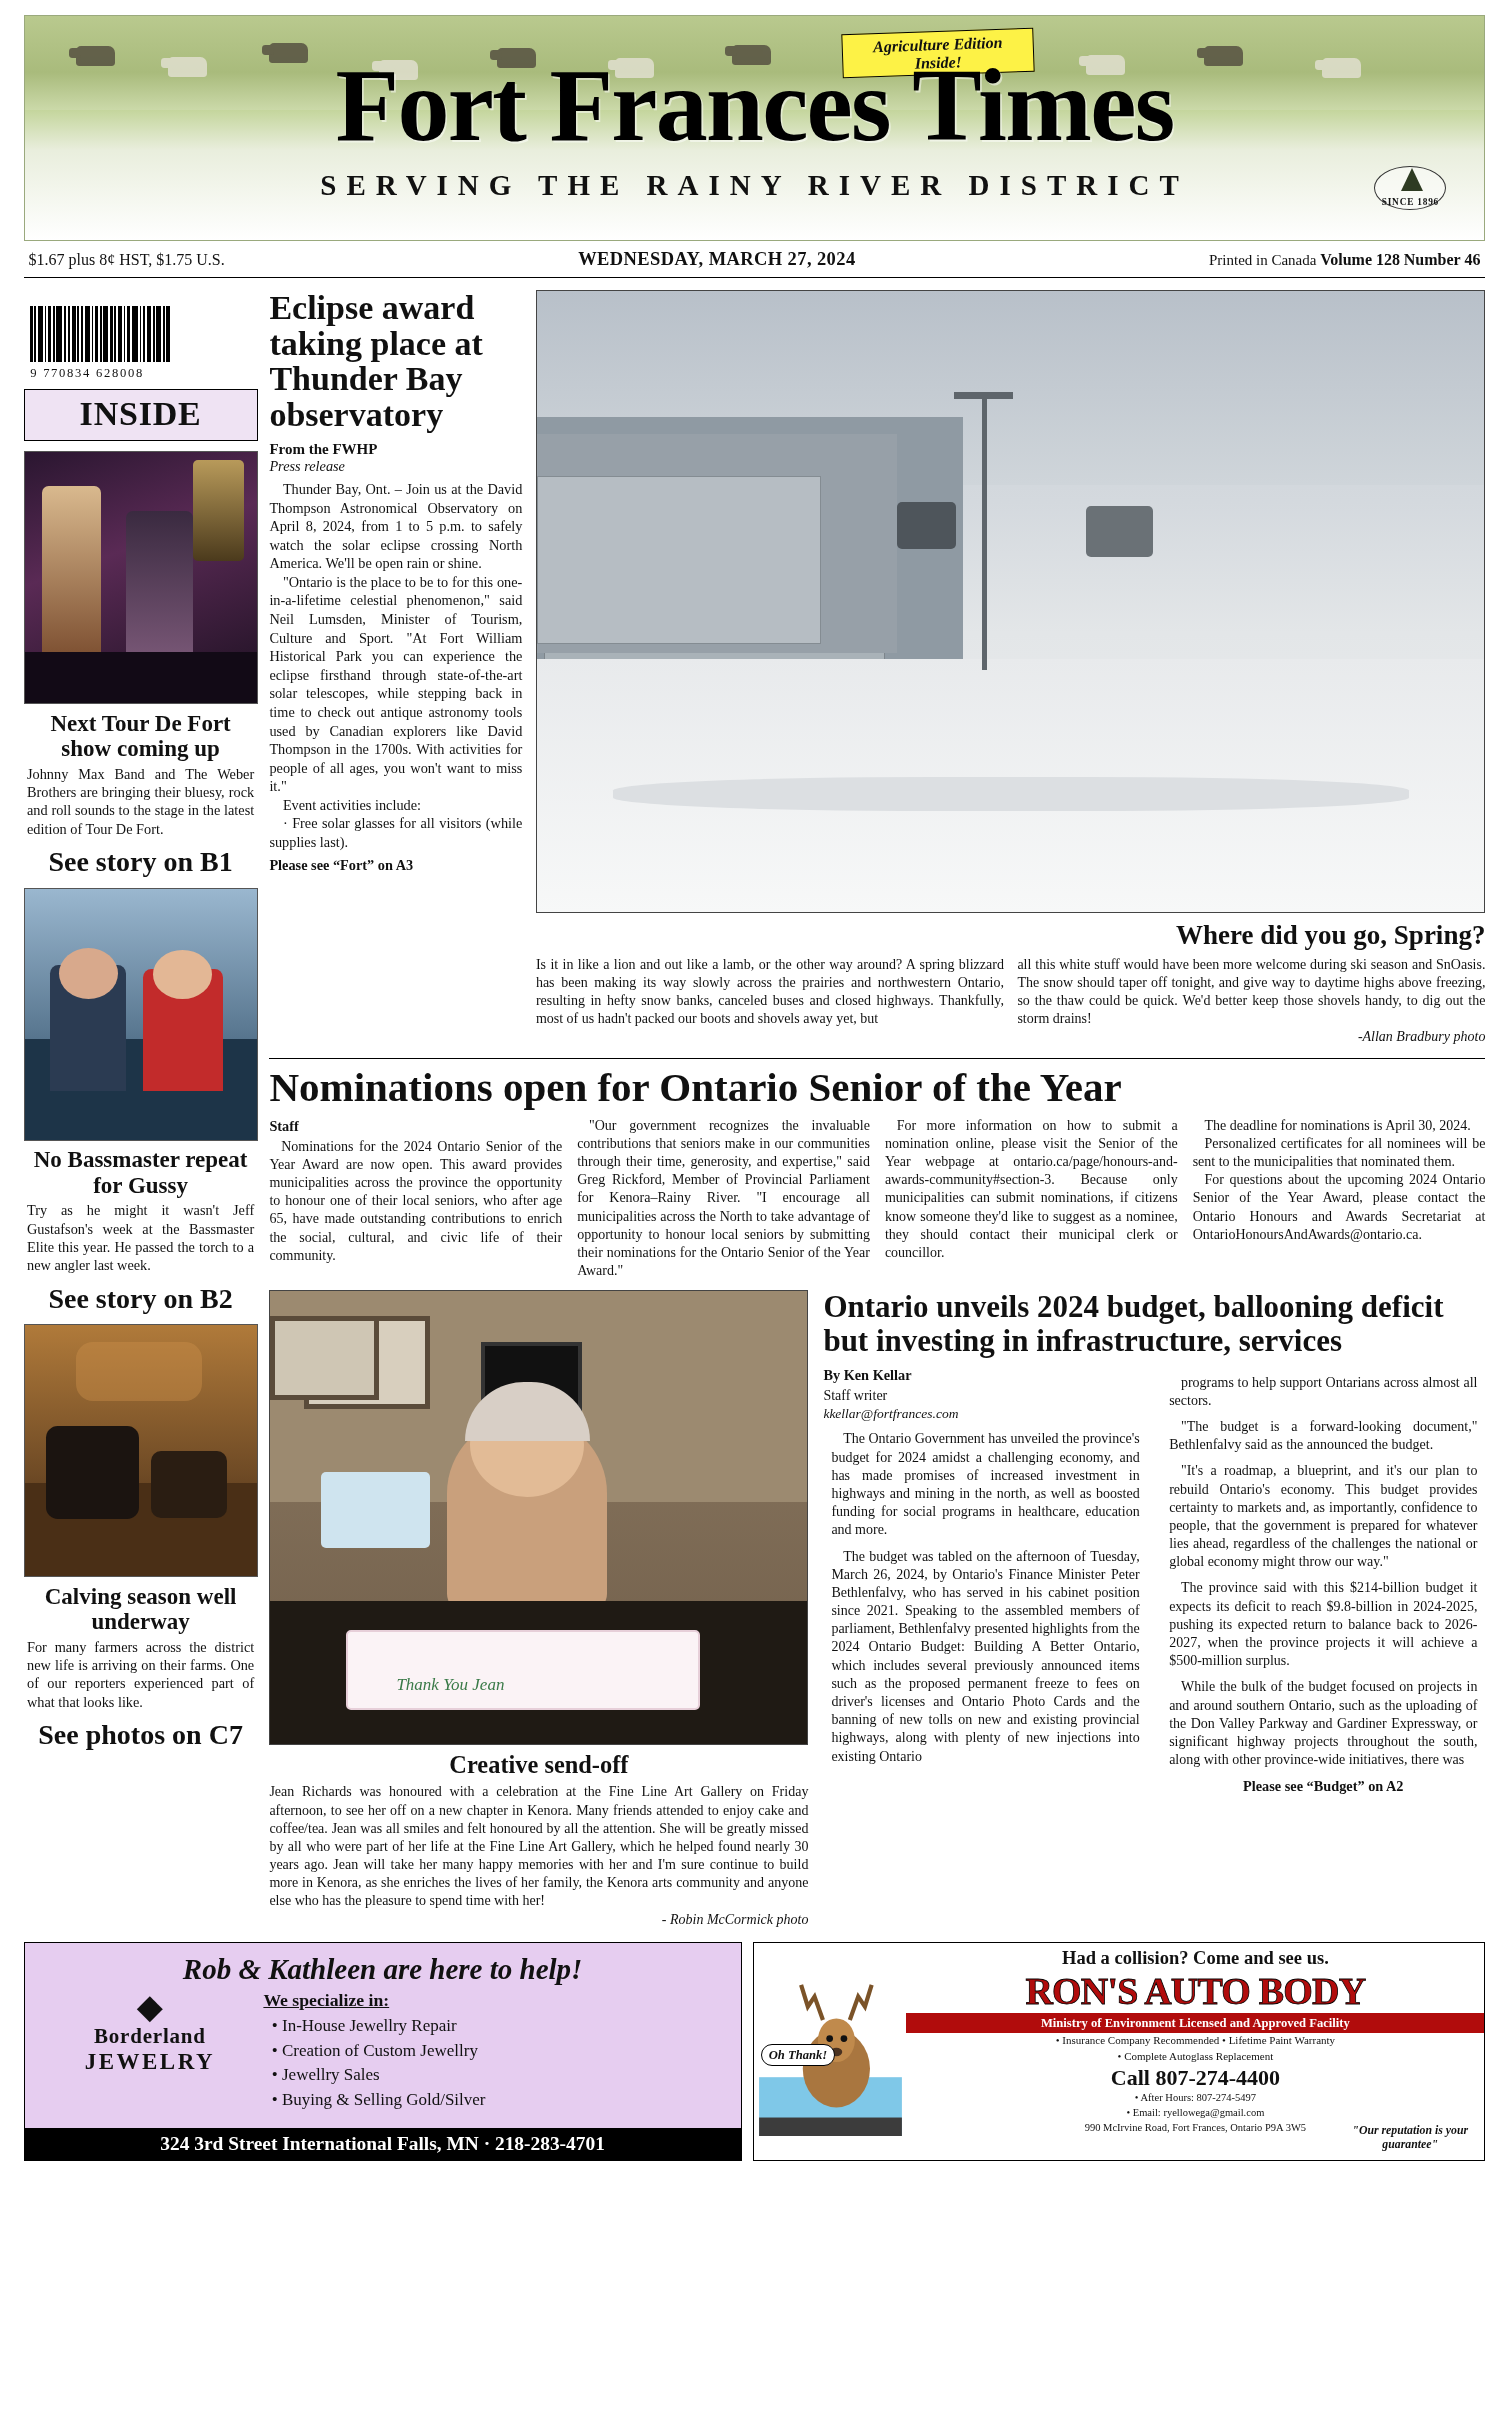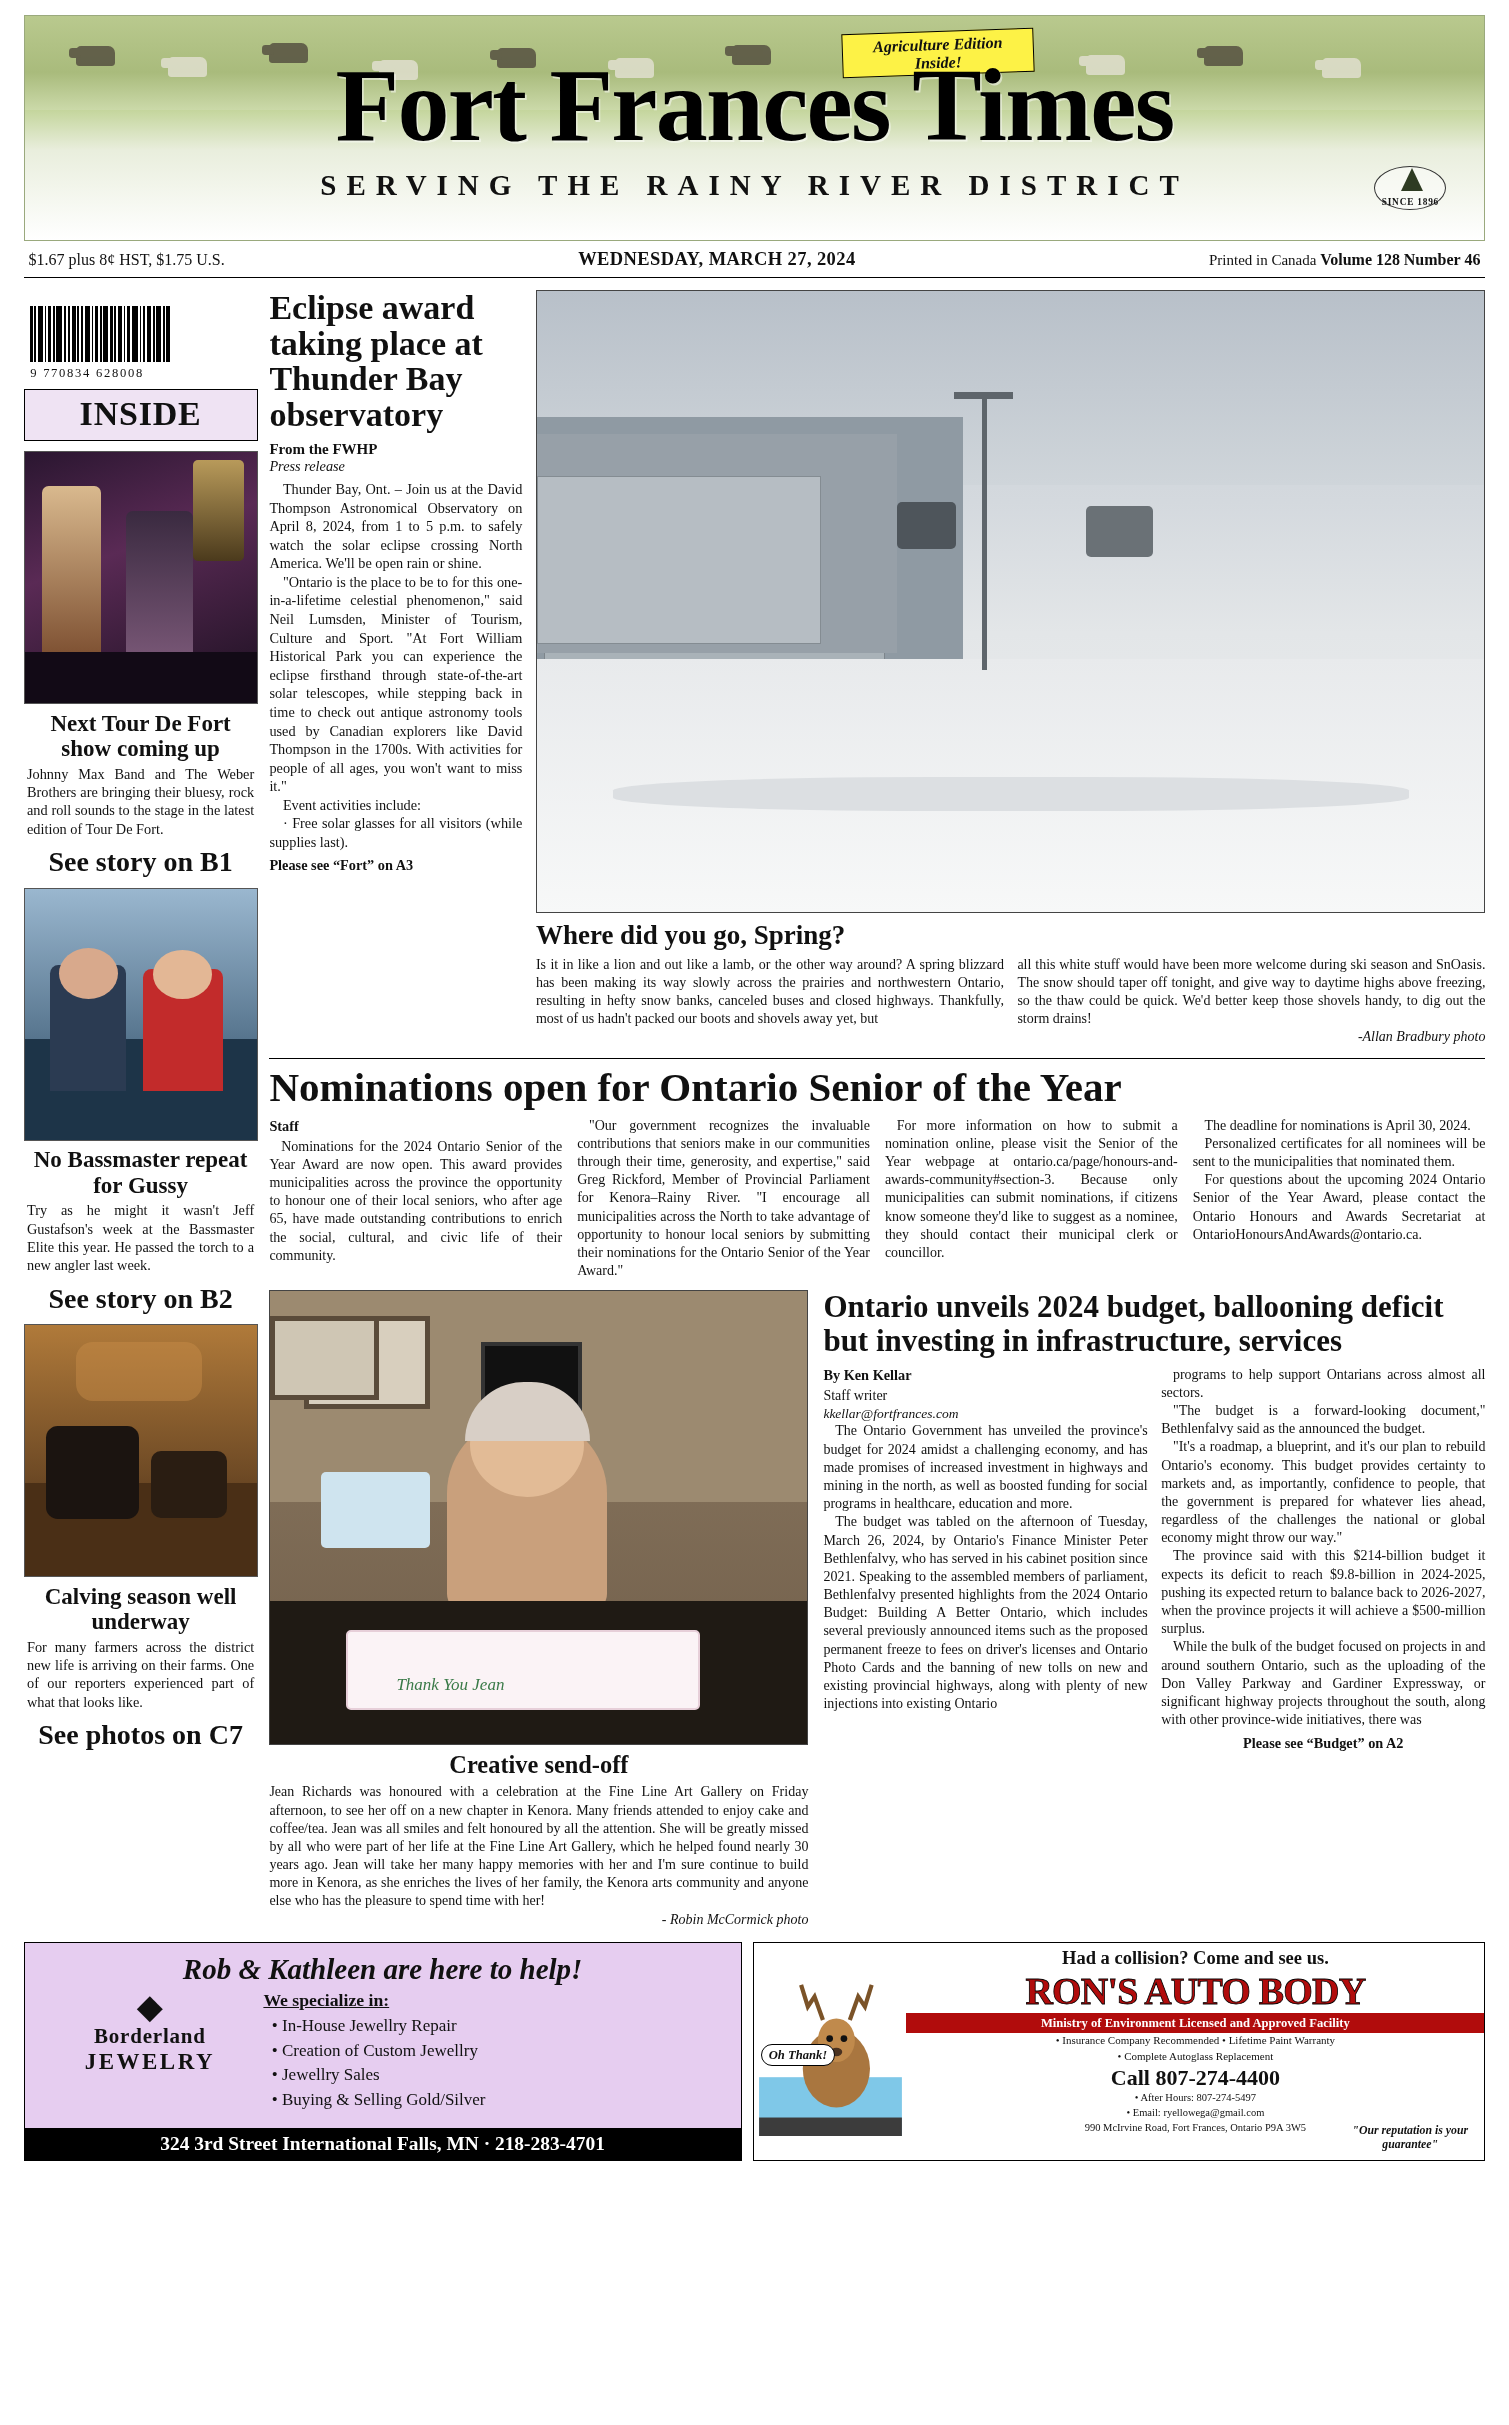--- a/index.html
+++ b/index.html
@@ -125,21 +125,21 @@
   .eclipse { width:253px; flex:0 0 253px; }
   .eclipse h1 { font-size:34px; line-height:1.05; font-weight:bold; margin:0 0 8.4px 0; }
   .byline { font-size:15px; font-weight:bold; }
   .byline-it { font-size:14.3px; font-style:italic; margin-bottom:5px; }
   .bodytext { font-size:14.3px; line-height:1.3; text-align:justify; }
   .bodytext p { margin:0; text-indent:13.5px; }
   .cont { font-size:14.3px; font-weight:bold; margin-top:5px; }
 
   .photo-main { flex:1; }
   .photo-frame { border:0.8px solid #444; height:623px; position:relative; overflow:hidden; background:#c9ced4; }
-  .cap-title { text-align:left; font-size:27px; font-weight:bold; margin:6.7px 0 5px; }
+  .cap-title { text-align:right; font-size:27px; font-weight:bold; margin:6.7px 0 5px; }
   .cap-cols { display:flex; gap:13.5px; font-size:14px; line-height:1.3; text-align:justify; }
   .cap-cols div { flex:1; }
   .credit { text-align:right; font-style:italic; }
 
   
   .rule { border-top:1.7px solid #000; margin:11.8px 0 6.7px; }
   .hl-xl { font-size:41px; font-weight:bold; line-height:1.03; margin:3.4px 0 8.4px; }
   .four-col { display:flex; gap:15px; font-size:14px; line-height:1.3; text-align:justify; }
   .four-col > div { flex:1; }
   .four-col p { margin:0; text-indent:11.8px; }
@@ -149,21 +149,21 @@
   .lower { display:flex; gap:15px; margin-top:10px; }
   .lower-left { flex:0 0 539px; }
   .lower-right { flex:1; }
   .photo2 { width:100%; height:455px; border:0.8px solid #444; position:relative; overflow:hidden; background:#7c6a57; }
   .cap2-title { text-align:center; font-size:24.4px; font-weight:bold; margin:5.9px 0 4.2px; }
   .cap2 { font-size:14px; line-height:1.3; text-align:justify; }
 
   .hl-l { font-size:31px; font-weight:bold; line-height:1.08; margin:0 0 8.4px; }
   .two-col { display:flex; gap:13.5px; font-size:14px; line-height:1.3; text-align:justify; }
   .two-col > div { flex:1; }
-  .two-col p { margin:0; text-indent:11.8px; }
+  .two-col p { margin:8px; text-indent:11.8px; }
   .email-it { font-style:italic; font-size:13.5px; }
 
   
   .ads { display:flex; gap:11.8px; margin-top:13.5px; }
   .ad1 { flex:0 0 718px; border:1.7px solid #000; background:#e6cdf0; position:relative; height:219px; }
   .ad1 .script { font-size:29px; font-style:italic; font-weight:bold; text-align:center; padding-top:10px; color:#111; }
   .ad1 .cols { display:flex; padding:3.4px 11.8px 0 11.8px; }
   .ad1 .left { width:227px; text-align:center; }
   .ad1 .bl-name { font-size:21px; font-weight:bold; letter-spacing:0.8px; }
   .ad1 .jw-name { font-size:23px; font-weight:bold; letter-spacing:2.5px; }

